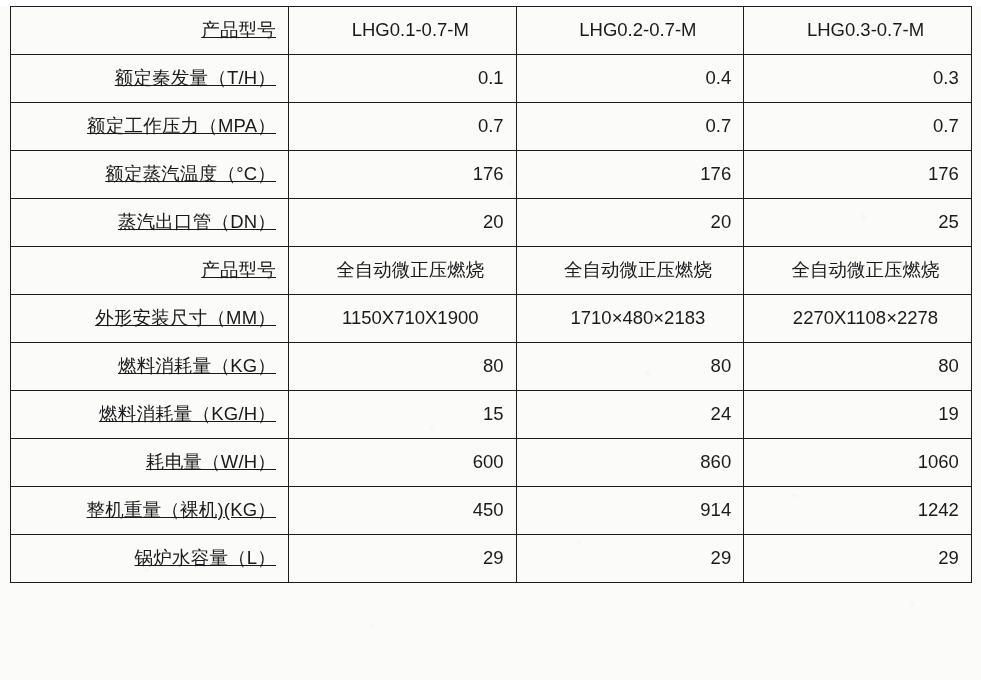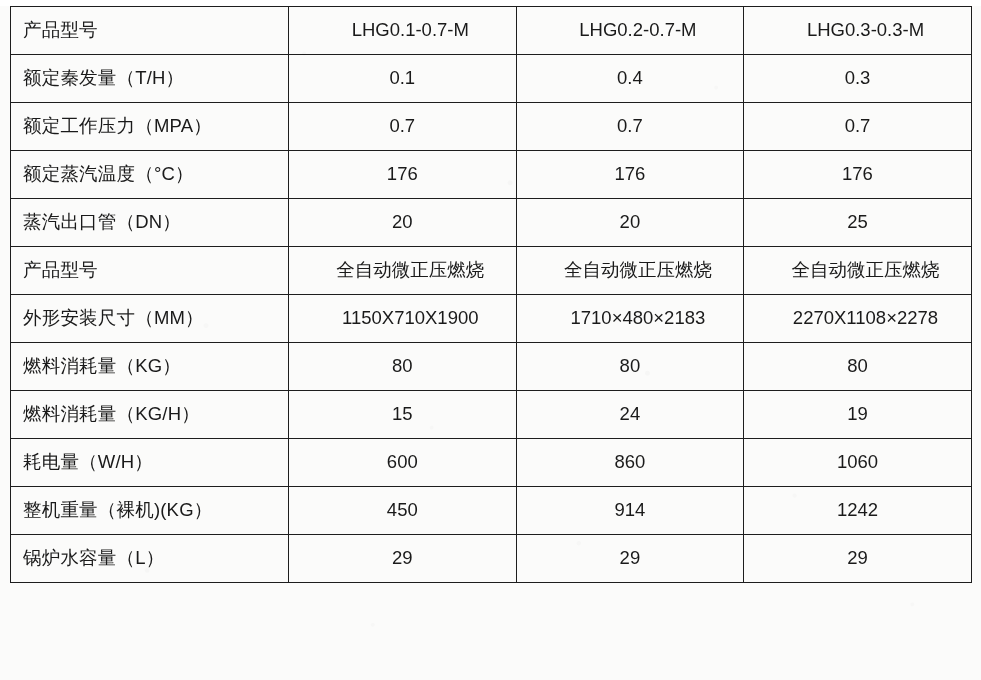--- a/index.html
+++ b/index.html
@@ -51,25 +51,26 @@
   }
   table.spec td {
     border: 1px solid #1d1d1d;
     height: 47px;
     padding: 0 12px;
     font-size: 18.5px;
     line-height: 1.2;
     background: transparent;
   }
   td.label {
-    text-align: left;
+    text-align: right;
     letter-spacing: 0.2px;
+    text-decoration: underline;
   }
   td.val {
-    text-align: center;
+    text-align: right;
   }
   td.val.center {
     text-align: center;
     padding-left: 28px;
   }
   col.c-label { width: 278px; }
   col.c-v { width: 227.6px; }
 </style>
 </head>
 <body>
@@ -83,21 +84,21 @@
       <col class="c-v">
       <col class="c-v">
       <col class="c-v">
     </colgroup>
     <tbody>
 
       <tr>
         <td class="label">产品型号</td>
         <td class="val center">LHG0.1-0.7-M</td>
         <td class="val center">LHG0.2-0.7-M</td>
-        <td class="val center">LHG0.3-0.3-M</td>
+        <td class="val center">LHG0.3-0.7-M</td>
       </tr>
 
       <tr>
         <td class="label">额定秦发量（T/H）</td>
         <td class="val">0.1</td>
         <td class="val">0.4</td>
         <td class="val">0.3</td>
       </tr>
 
       <tr>

